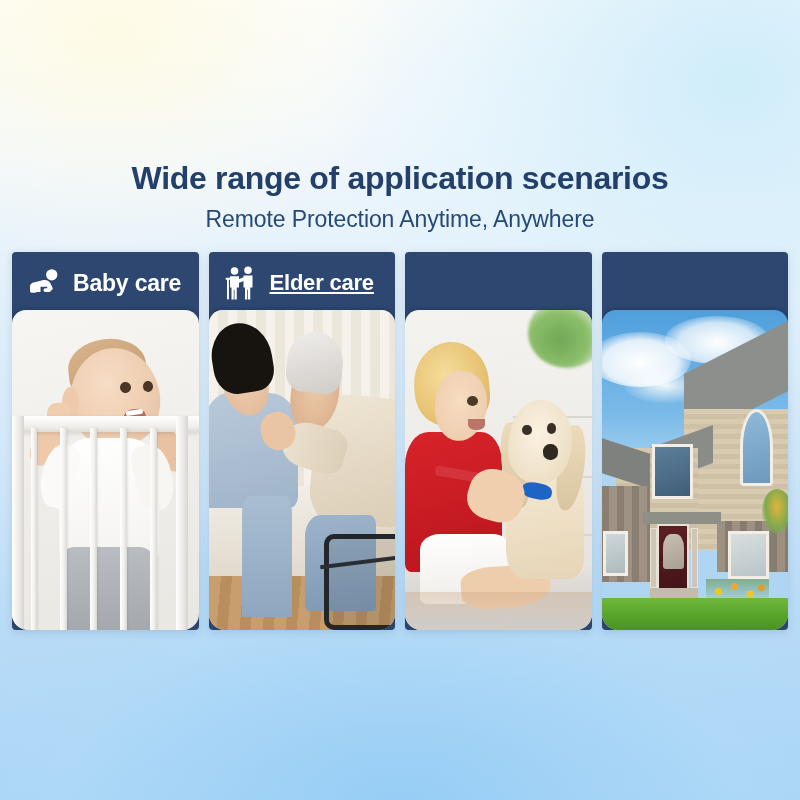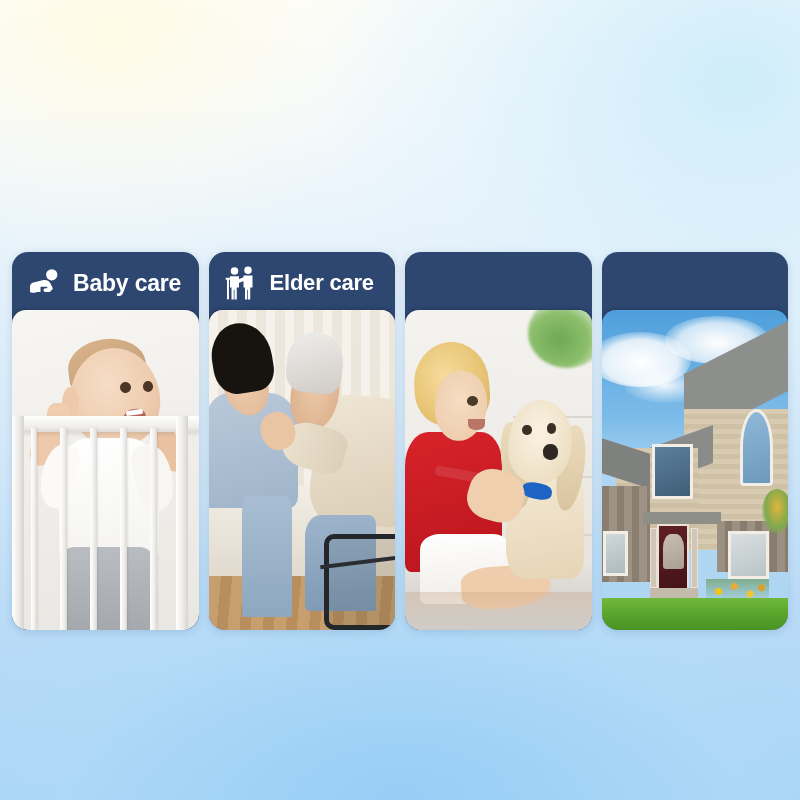--- a/index.html
+++ b/index.html
@@ -34,40 +34,40 @@
 
   
   .cards {
     position:absolute; left:12px; top:252px;
     width:776px; height:378px;
     display:flex; gap:10px;
   }
   .card {
     position:relative;
     flex:1 1 0; height:378px;
-    border-radius:16px;
+    border-radius:4px;
     background:#2d4770;
     box-shadow:0 2px 9px rgba(40,70,120,0.16);
     overflow:hidden;
   }
 
   .card-header {
     position:relative; z-index:3;
     height:62px;
     display:flex; align-items:center;
     padding-left:14px; gap:9px;
   }
   .hdr-icon { width:38px; height:36px; flex:0 0 38px; position:relative; }
   .hdr-icon svg { display:block; width:100%; height:100%; }
   .hdr-label {
     font-size:23px; font-weight:bold; color:#ffffff;
     letter-spacing:-0.2px; white-space:nowrap;
   }
   .card:nth-child(2) .hdr-label,
-  .card:nth-child(3) .hdr-label { font-size:22px; }
+  .card:nth-child(3) .hdr-label { font-size:22px;text-decoration:underline; }
 
   .photo {
     position:absolute; left:0; top:58px; right:0; bottom:0;
     border-radius:14px 14px 16px 16px;
     overflow:hidden;
     box-shadow:0 -1px 4px rgba(0,0,0,0.18);
   }
   .ph { position:absolute; }
 
   
@@ -260,20 +260,22 @@
   .p4-hangplant { left:86%; top:56%; width:16%; height:14%;
     background:radial-gradient(ellipse at 50% 40%,#e0b43c 0%,#7fa94e 55%,rgba(120,160,90,0) 80%);
     border-radius:50%; }
 </style>
 </head>
 <body>
 
 <div id="page">
 
   <div class="heading">
+    <div class="title">Wide range of application scenarios</div>
+    <div class="subtitle">Remote Protection Anytime, Anywhere</div>
   </div>
 
   <div class="cards">
 
     <div class="card">
       <div class="card-header">
         <span class="hdr-icon">
           <svg viewBox="0 0 48 48" fill="#ffffff">
             <circle cx="33" cy="13" r="7.5"></circle>
             <path d="M4 36 L4 29 Q4 24 10 23 L22 20 Q28 19 31 24 L34 30 Q35 33 32 34 L27 34 L27 29 L18 29 L18 36 Z"></path>

